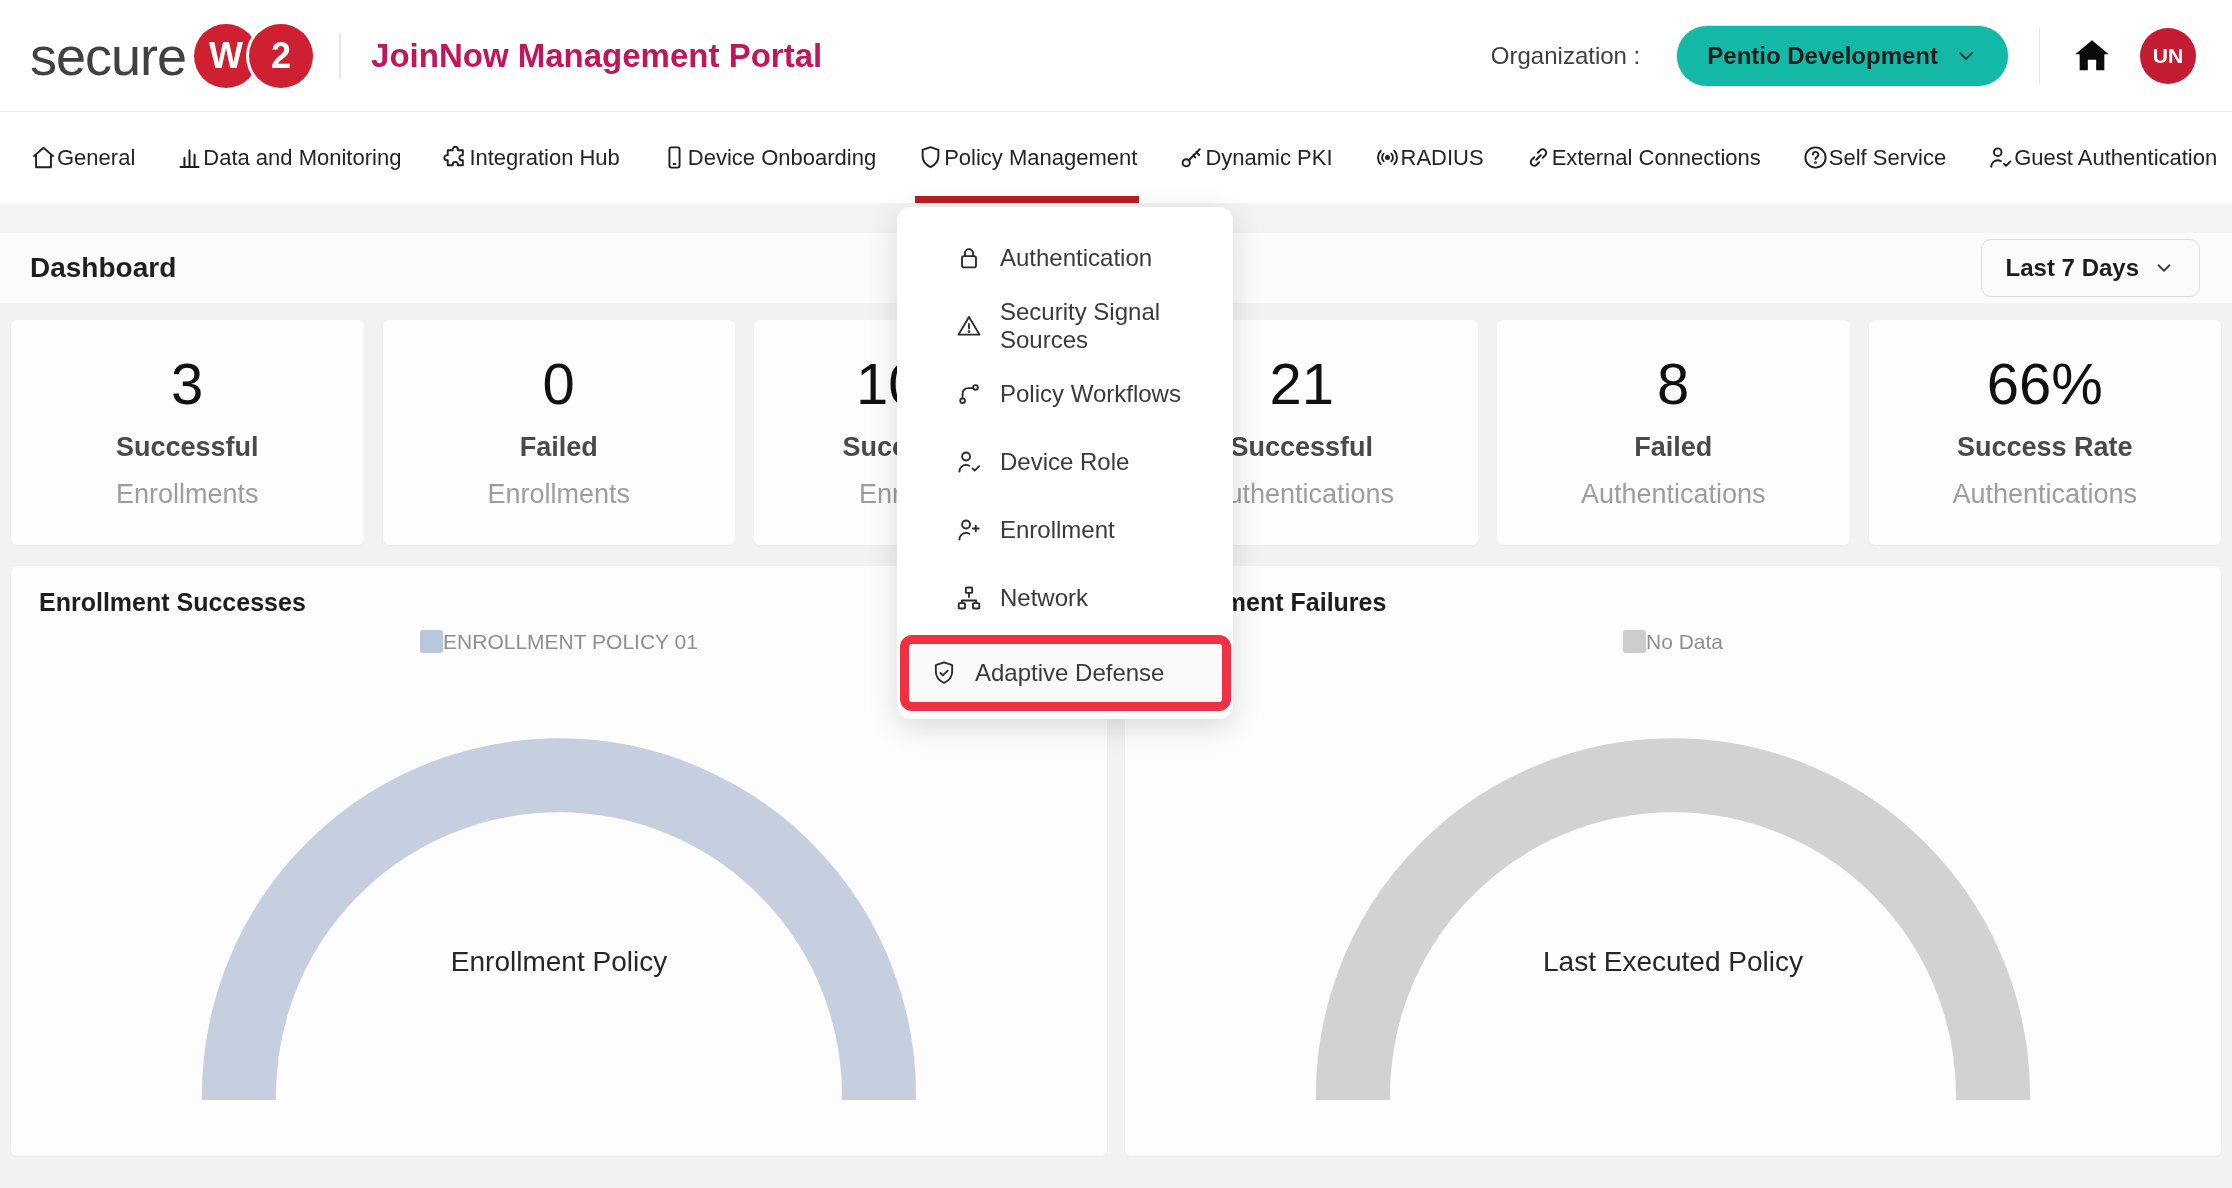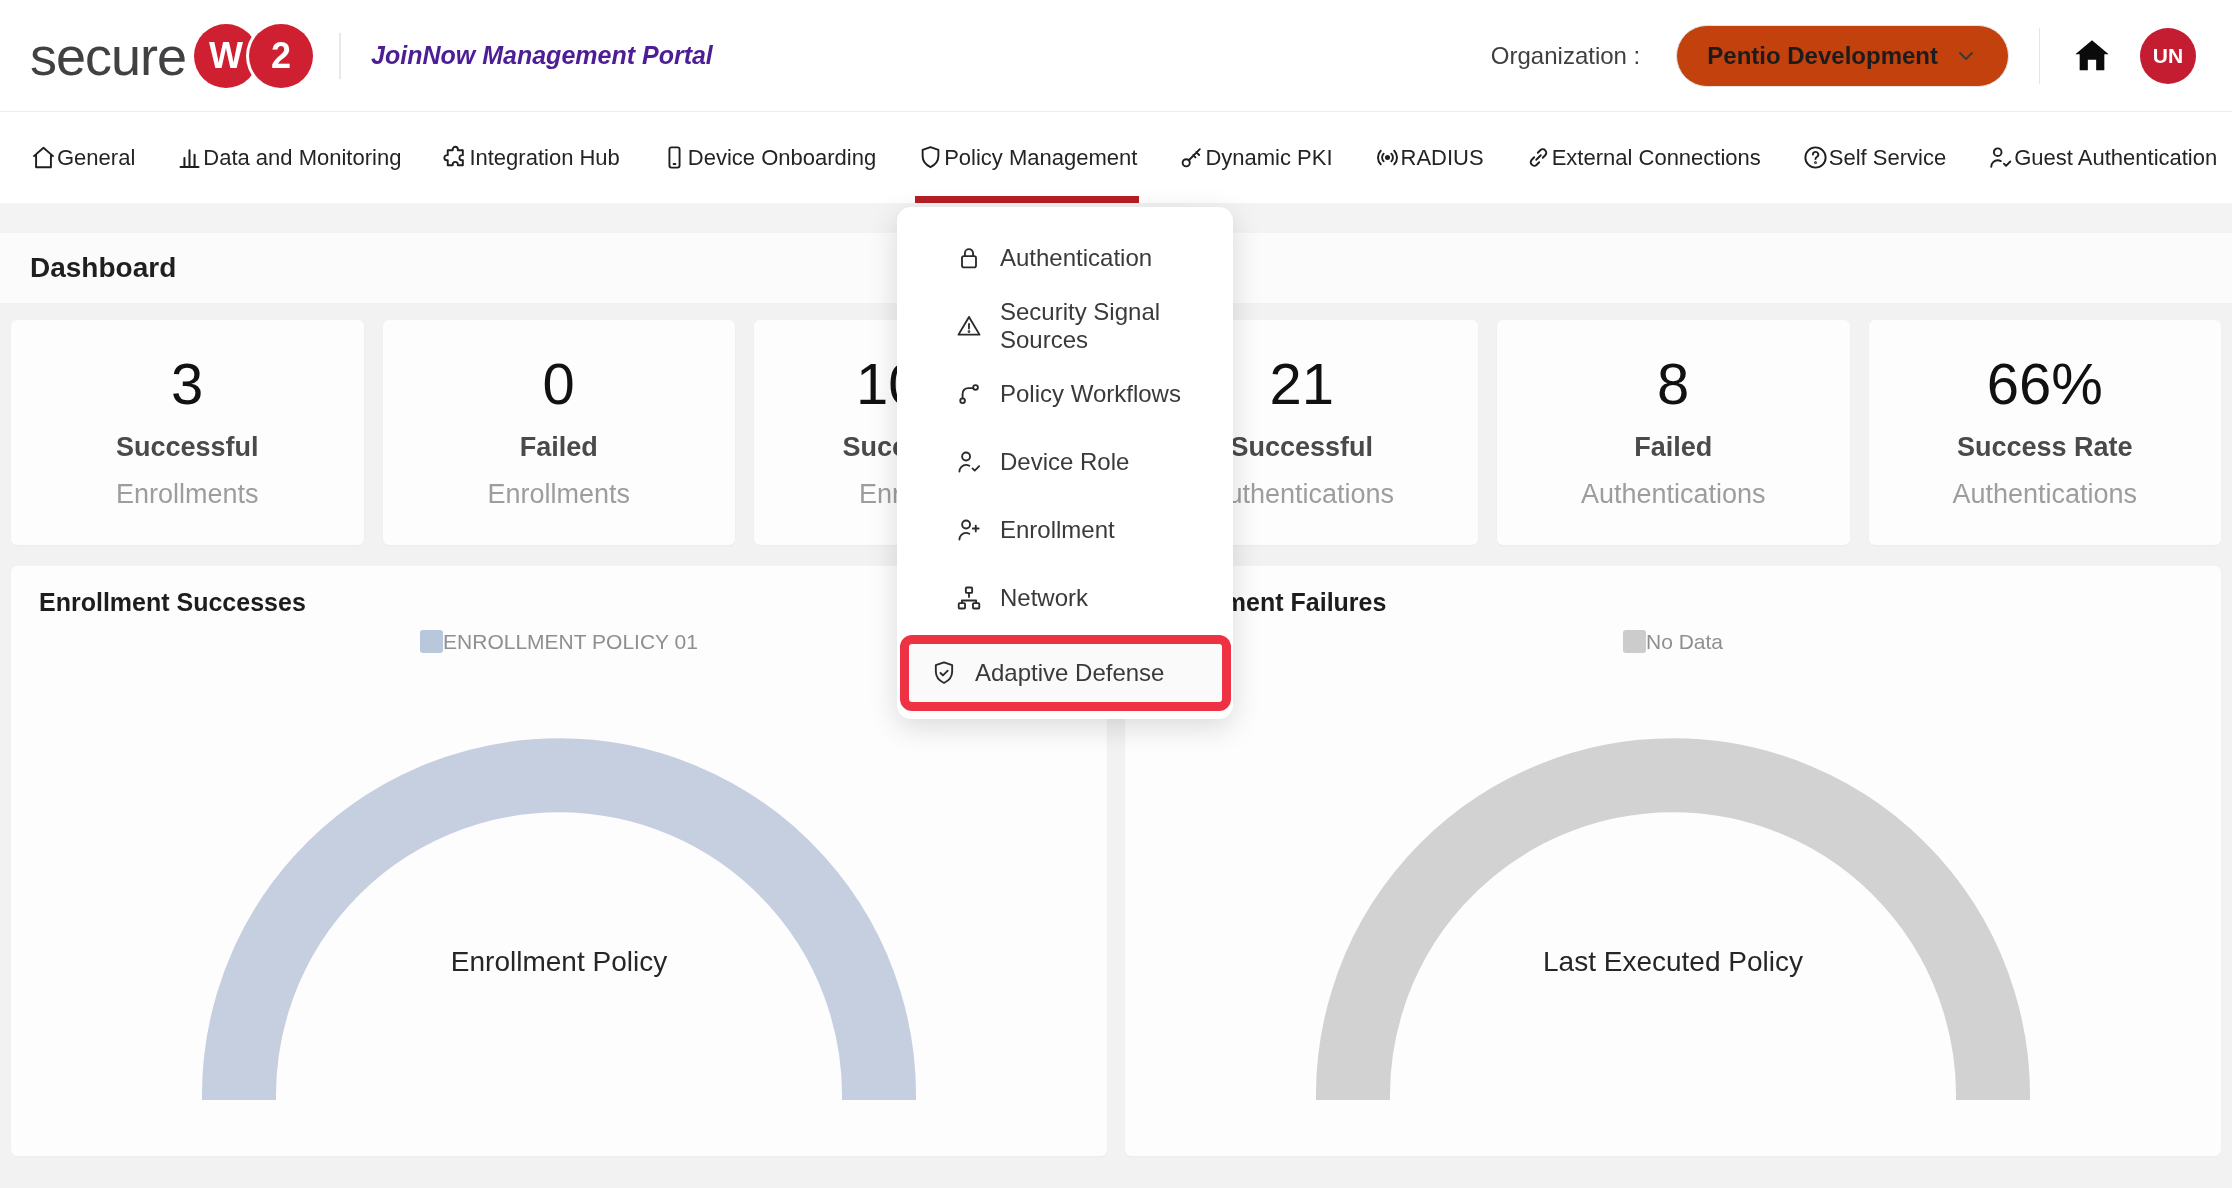--- a/index.html
+++ b/index.html
@@ -13,24 +13,24 @@
   .header { height:112px; background:#fff; display:flex; align-items:center;
             padding:0 36px 0 30px; border-bottom:1px solid #ececec; }
   .logo { display:flex; align-items:center; }
   .logo-word { font-size:54px; color:#414042; letter-spacing:-1px; }
   .logo-circle { width:64px; height:64px; border-radius:50%; background:#ce2030;
                  color:#fff; font-weight:bold; font-size:36px; display:flex;
                  align-items:center; justify-content:center; }
   .logo-circle.w { margin-left:8px; }
   .logo-circle.two { margin-left:-9px; box-shadow:0 0 0 3px #fff; }
   .logo-divider { width:2px; height:46px; background:#e8e8e8; margin:0 30px 0 26px; }
-  .portal-title { font-size:25px; font-weight:bold; color:#4c1d95;font-style:italic; }
+  .portal-title { font-size:33px; font-weight:bold; color:#be185d; }
   .header-right { margin-left:auto; display:flex; align-items:center; }
   .org-label { font-size:24px; color:#3f3f3f; margin-right:36px; }
-  .org-pill { display:flex; align-items:center; gap:16px; background:#c2410c;
+  .org-pill { display:flex; align-items:center; gap:16px; background:#14b8a6;
               border:1px solid #e2e2e2; border-radius:40px; padding:16px 30px;
               font-size:24px; font-weight:bold; color:#1c1c1c; cursor:pointer; }
   .header-divider { width:1px; height:56px; background:#e5e5e5; margin:0 30px; }
   .home-btn { width:44px; height:44px; display:flex; align-items:center; justify-content:center; cursor:pointer; }
   .avatar { width:56px; height:56px; border-radius:50%; background:#c41d32; color:#fff;
             font-size:21px; font-weight:bold; display:flex; align-items:center;
             justify-content:center; margin-left:26px; cursor:pointer; }
 
   
   .nav { height:91px; background:#fff; display:flex; align-items:center;
@@ -185,20 +185,26 @@
         <circle cx="9.5" cy="7.3" r="3.4"></circle>
         <path d="M3.8 20.2c0-3.2 2.6-5.7 5.7-5.7 1 0 2 .3 2.8.7M15 17.5l1.9 1.9 3.8-3.8"></path>
       </svg>
     <span>Guest Authentication</span>
   </div>
 </div>
 
 <div class="gap-strip"></div>
 <div class="dash-row">
   <div class="dash-title">Dashboard</div>
+  <div class="date-filter">
+    <span>Last 7 Days</span>
+    <svg class="icon" width="22" height="22" viewBox="0 0 24 24" fill="none" stroke="#3a3a3a" stroke-width="2" stroke-linecap="round" stroke-linejoin="round">
+        <path d="M6 9l6 6 6-6"></path>
+      </svg>
+  </div>
 </div>
 
 <div class="stats">
   <div class="stat-card">
     <div class="stat-value">3</div>
     <div class="stat-metric">Successful</div>
     <div class="stat-category">Enrollments</div>
   </div>
   <div class="stat-card">
     <div class="stat-value">0</div>

